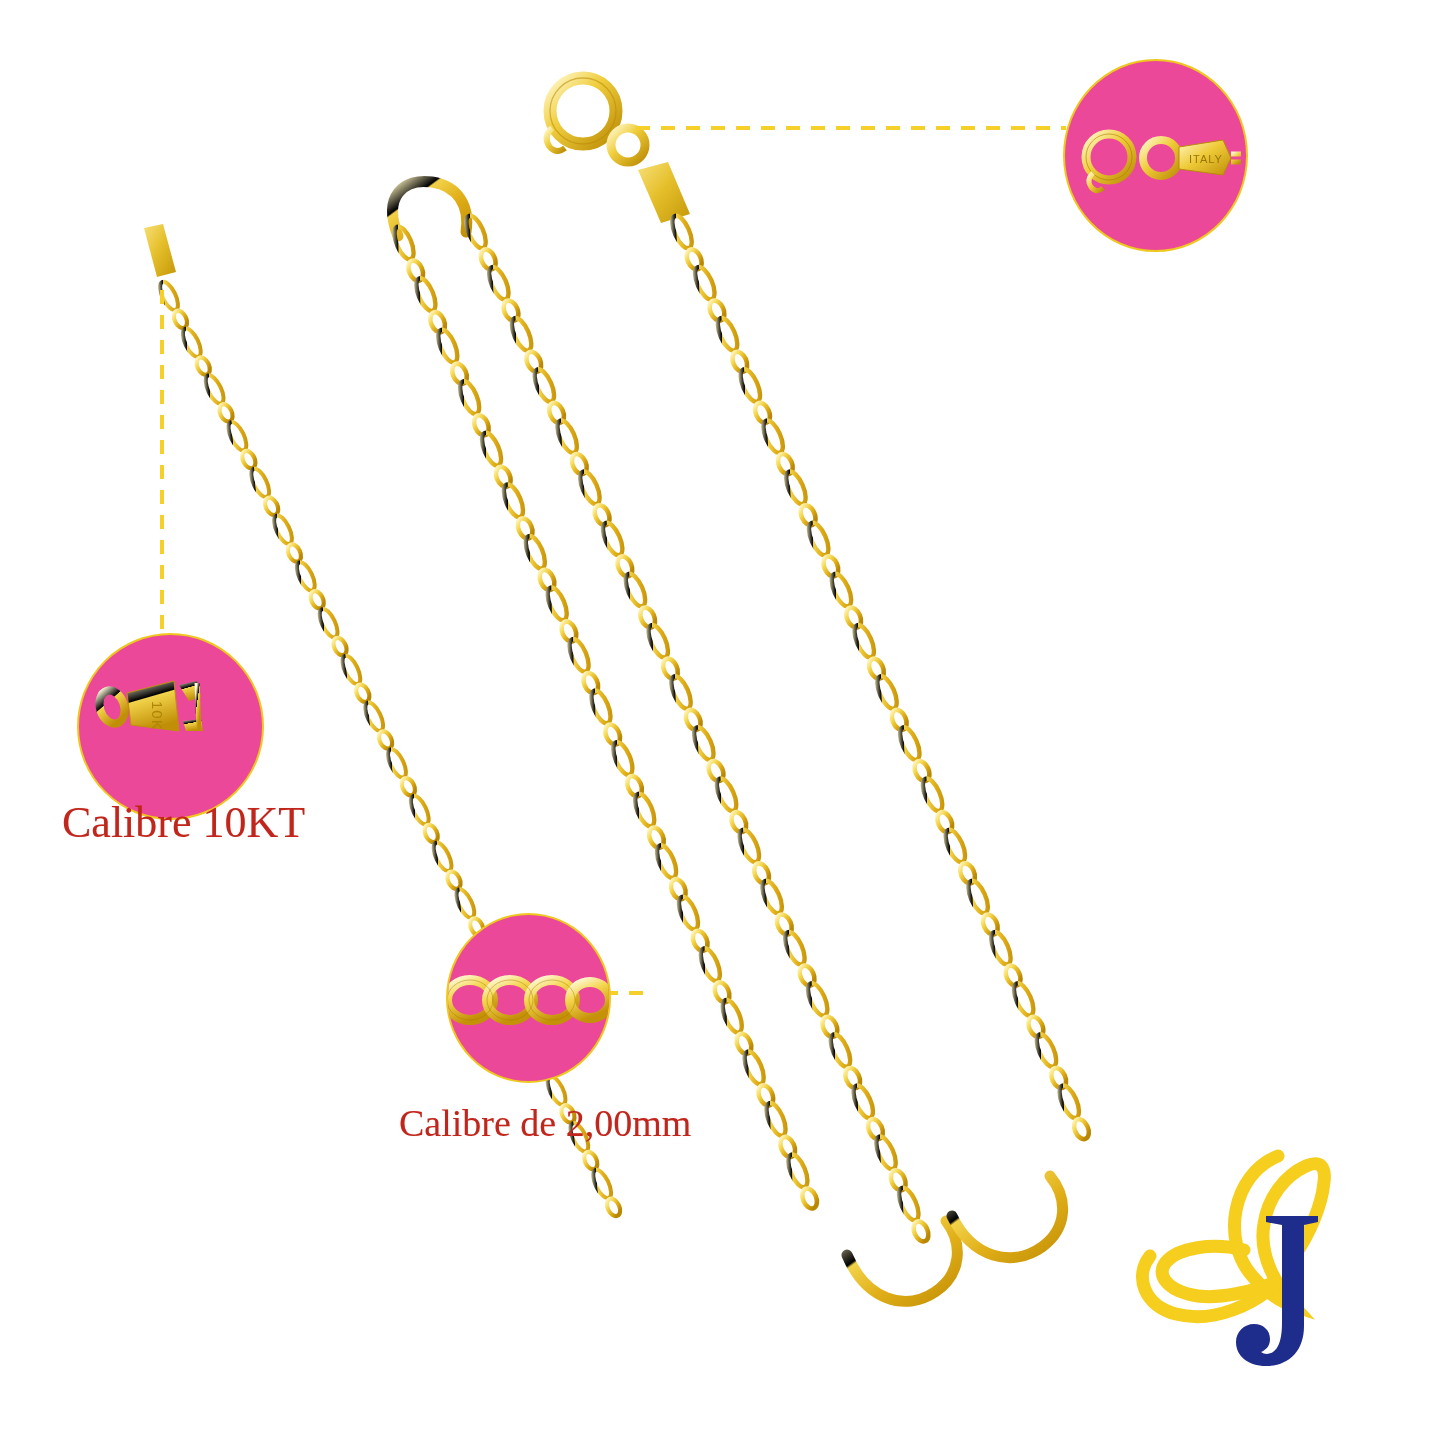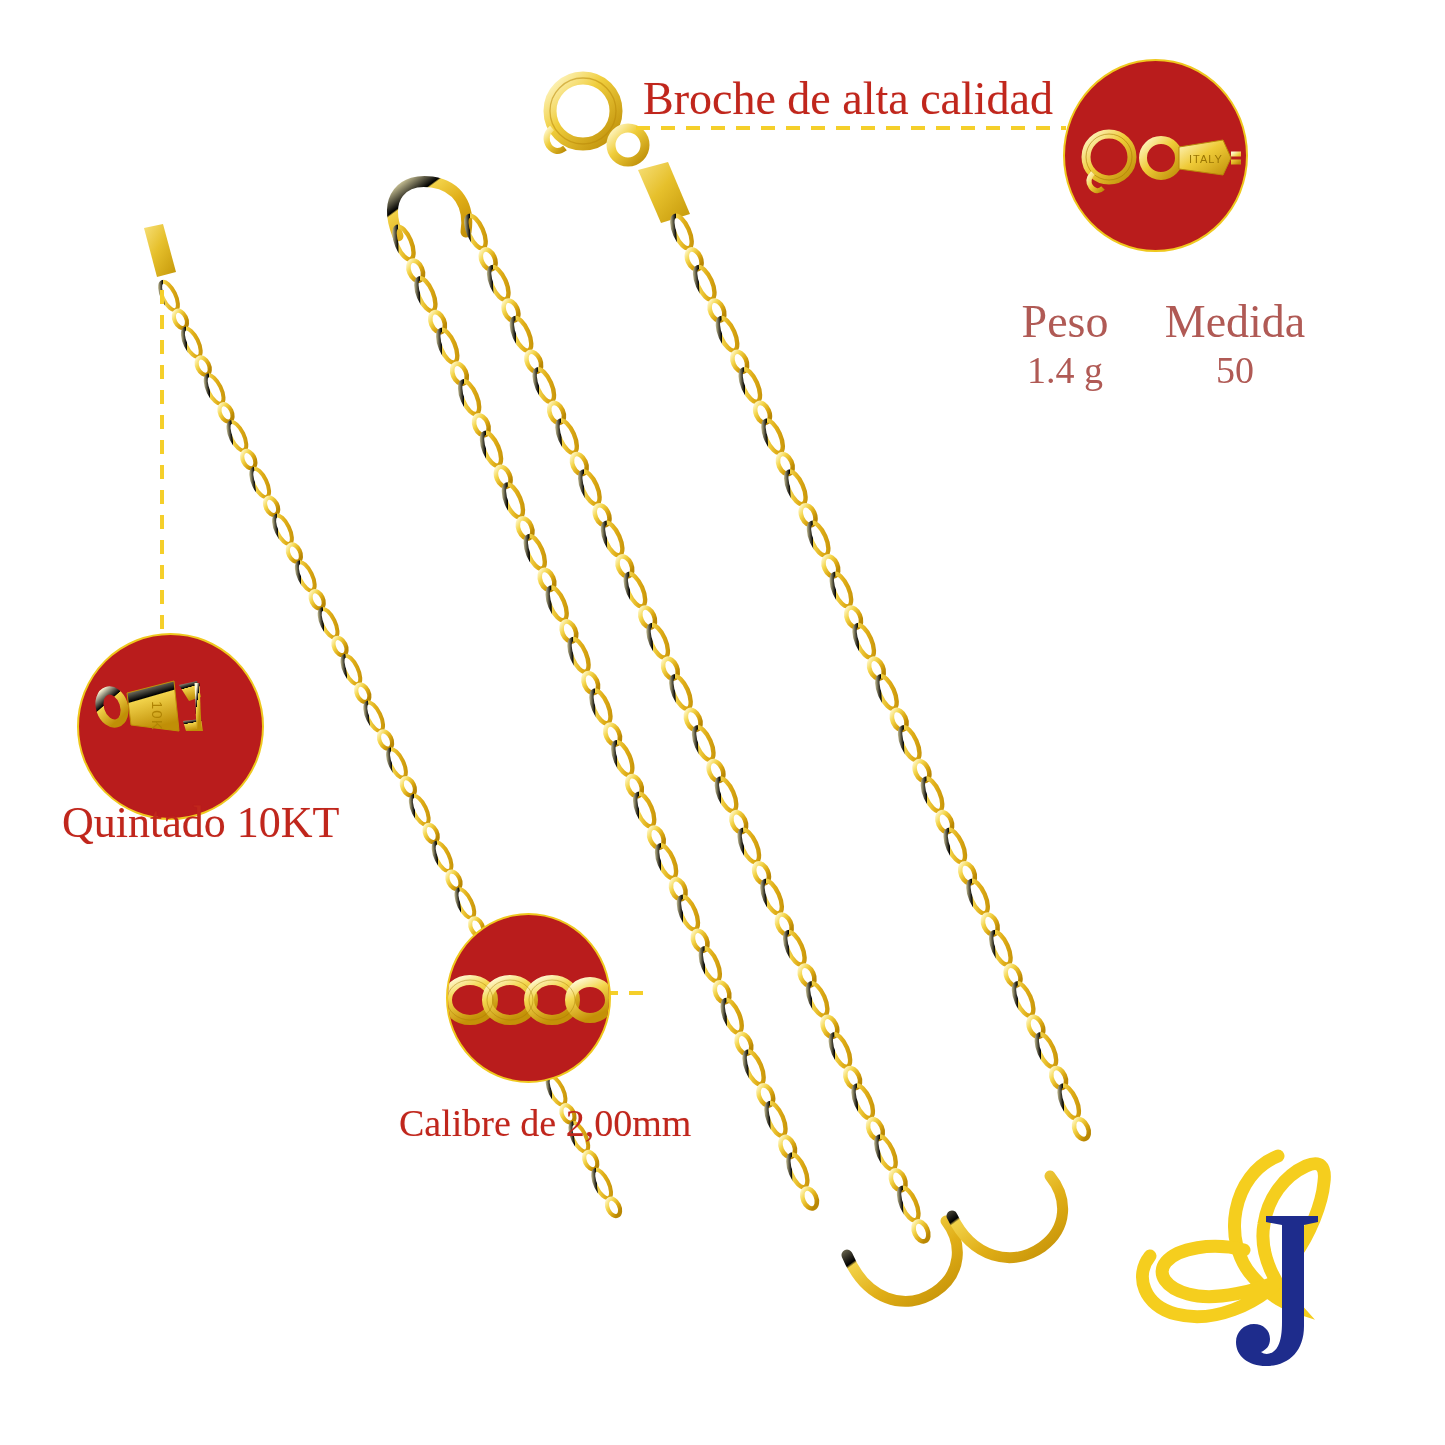--- a/index.html
+++ b/index.html
@@ -45,21 +45,21 @@
   #spec .c1 { width: 160px; text-align: center; }
   #spec .c2 { width: 180px; text-align: center; }
 
   
   .mag {
     position: absolute;
     border-radius: 50%;
     border: 2.5px solid #EFC81E;
     box-sizing: border-box;
     overflow: hidden;
-    background: #b91c1c;
+    background: #ec4899;
   }
   #mag-clasp { left: 1063px; top: 59px;  width: 185px; height: 193px; }
   #mag-karat { left: 77px;   top: 633px; width: 187px; height: 187px; }
   #mag-gauge { left: 446px;  top: 913px; width: 165px; height: 170px; }
 
   
   .leader {
     position: absolute;
     background-image: repeating-linear-gradient(
         to right, #F5CF2A 0 14px, rgba(255,255,255,0) 14px 25px);
@@ -298,36 +298,25 @@
       <ellipse cx="22" cy="85" rx="23" ry="20" fill="none" stroke="url(#mg3)" stroke-width="10"></ellipse>
       <ellipse cx="62" cy="85" rx="23" ry="20" fill="none" stroke="url(#mg3)" stroke-width="10"></ellipse>
       <ellipse cx="104" cy="85" rx="23" ry="20" fill="none" stroke="url(#mg3)" stroke-width="10"></ellipse>
       <ellipse cx="142" cy="85" rx="20" ry="18" fill="none" stroke="url(#mg3)" stroke-width="10"></ellipse>
       <ellipse cx="22" cy="85" rx="23" ry="20" fill="none" stroke="#A77D05" stroke-width="1" opacity=".45"></ellipse>
       <ellipse cx="62" cy="85" rx="23" ry="20" fill="none" stroke="#A77D05" stroke-width="1" opacity=".45"></ellipse>
       <ellipse cx="104" cy="85" rx="23" ry="20" fill="none" stroke="#A77D05" stroke-width="1" opacity=".45"></ellipse>
     </svg>
   </div>
 
-  <div class="callout-label" id="label-clasp">Broche de alta calidad</div>
-
-  <div class="callout-label" id="label-karat">Quintado 10KT</div>
+
+  <div class="callout-label" id="label-karat">Calibre 10KT</div>
 
   <div class="callout-label" id="label-gauge">Calibre de 2,00mm</div>
 
-  <div id="spec">
-    <div class="spec-row">
-      <div class="spec-head c1">Peso</div>
-      <div class="spec-head c2">Medida</div>
-    </div>
-    <div class="spec-row">
-      <div class="spec-val c1">1.4 g</div>
-      <div class="spec-val c2">50</div>
-    </div>
-  </div>
 
   <div class="abs" id="logo">
     <svg width="310" height="300" viewBox="0 0 310 300">
 
       <path d="M150,18 C104,36 92,104 126,140 C140,156 154,164 166,168
                C150,150 130,118 136,86 C140,60 156,38 178,28
                C192,22 198,28 196,44 C194,66 182,96 166,118" fill="none" stroke="#F5CE1E" stroke-width="13" stroke-linecap="round"></path>
       <path d="M22,118 C6,138 16,168 48,176 C86,186 128,166 152,142
                C130,152 88,164 60,156 C38,150 28,136 38,124
                C50,110 84,104 116,112" fill="none" stroke="#F5CE1E" stroke-width="13" stroke-linecap="round"></path>

